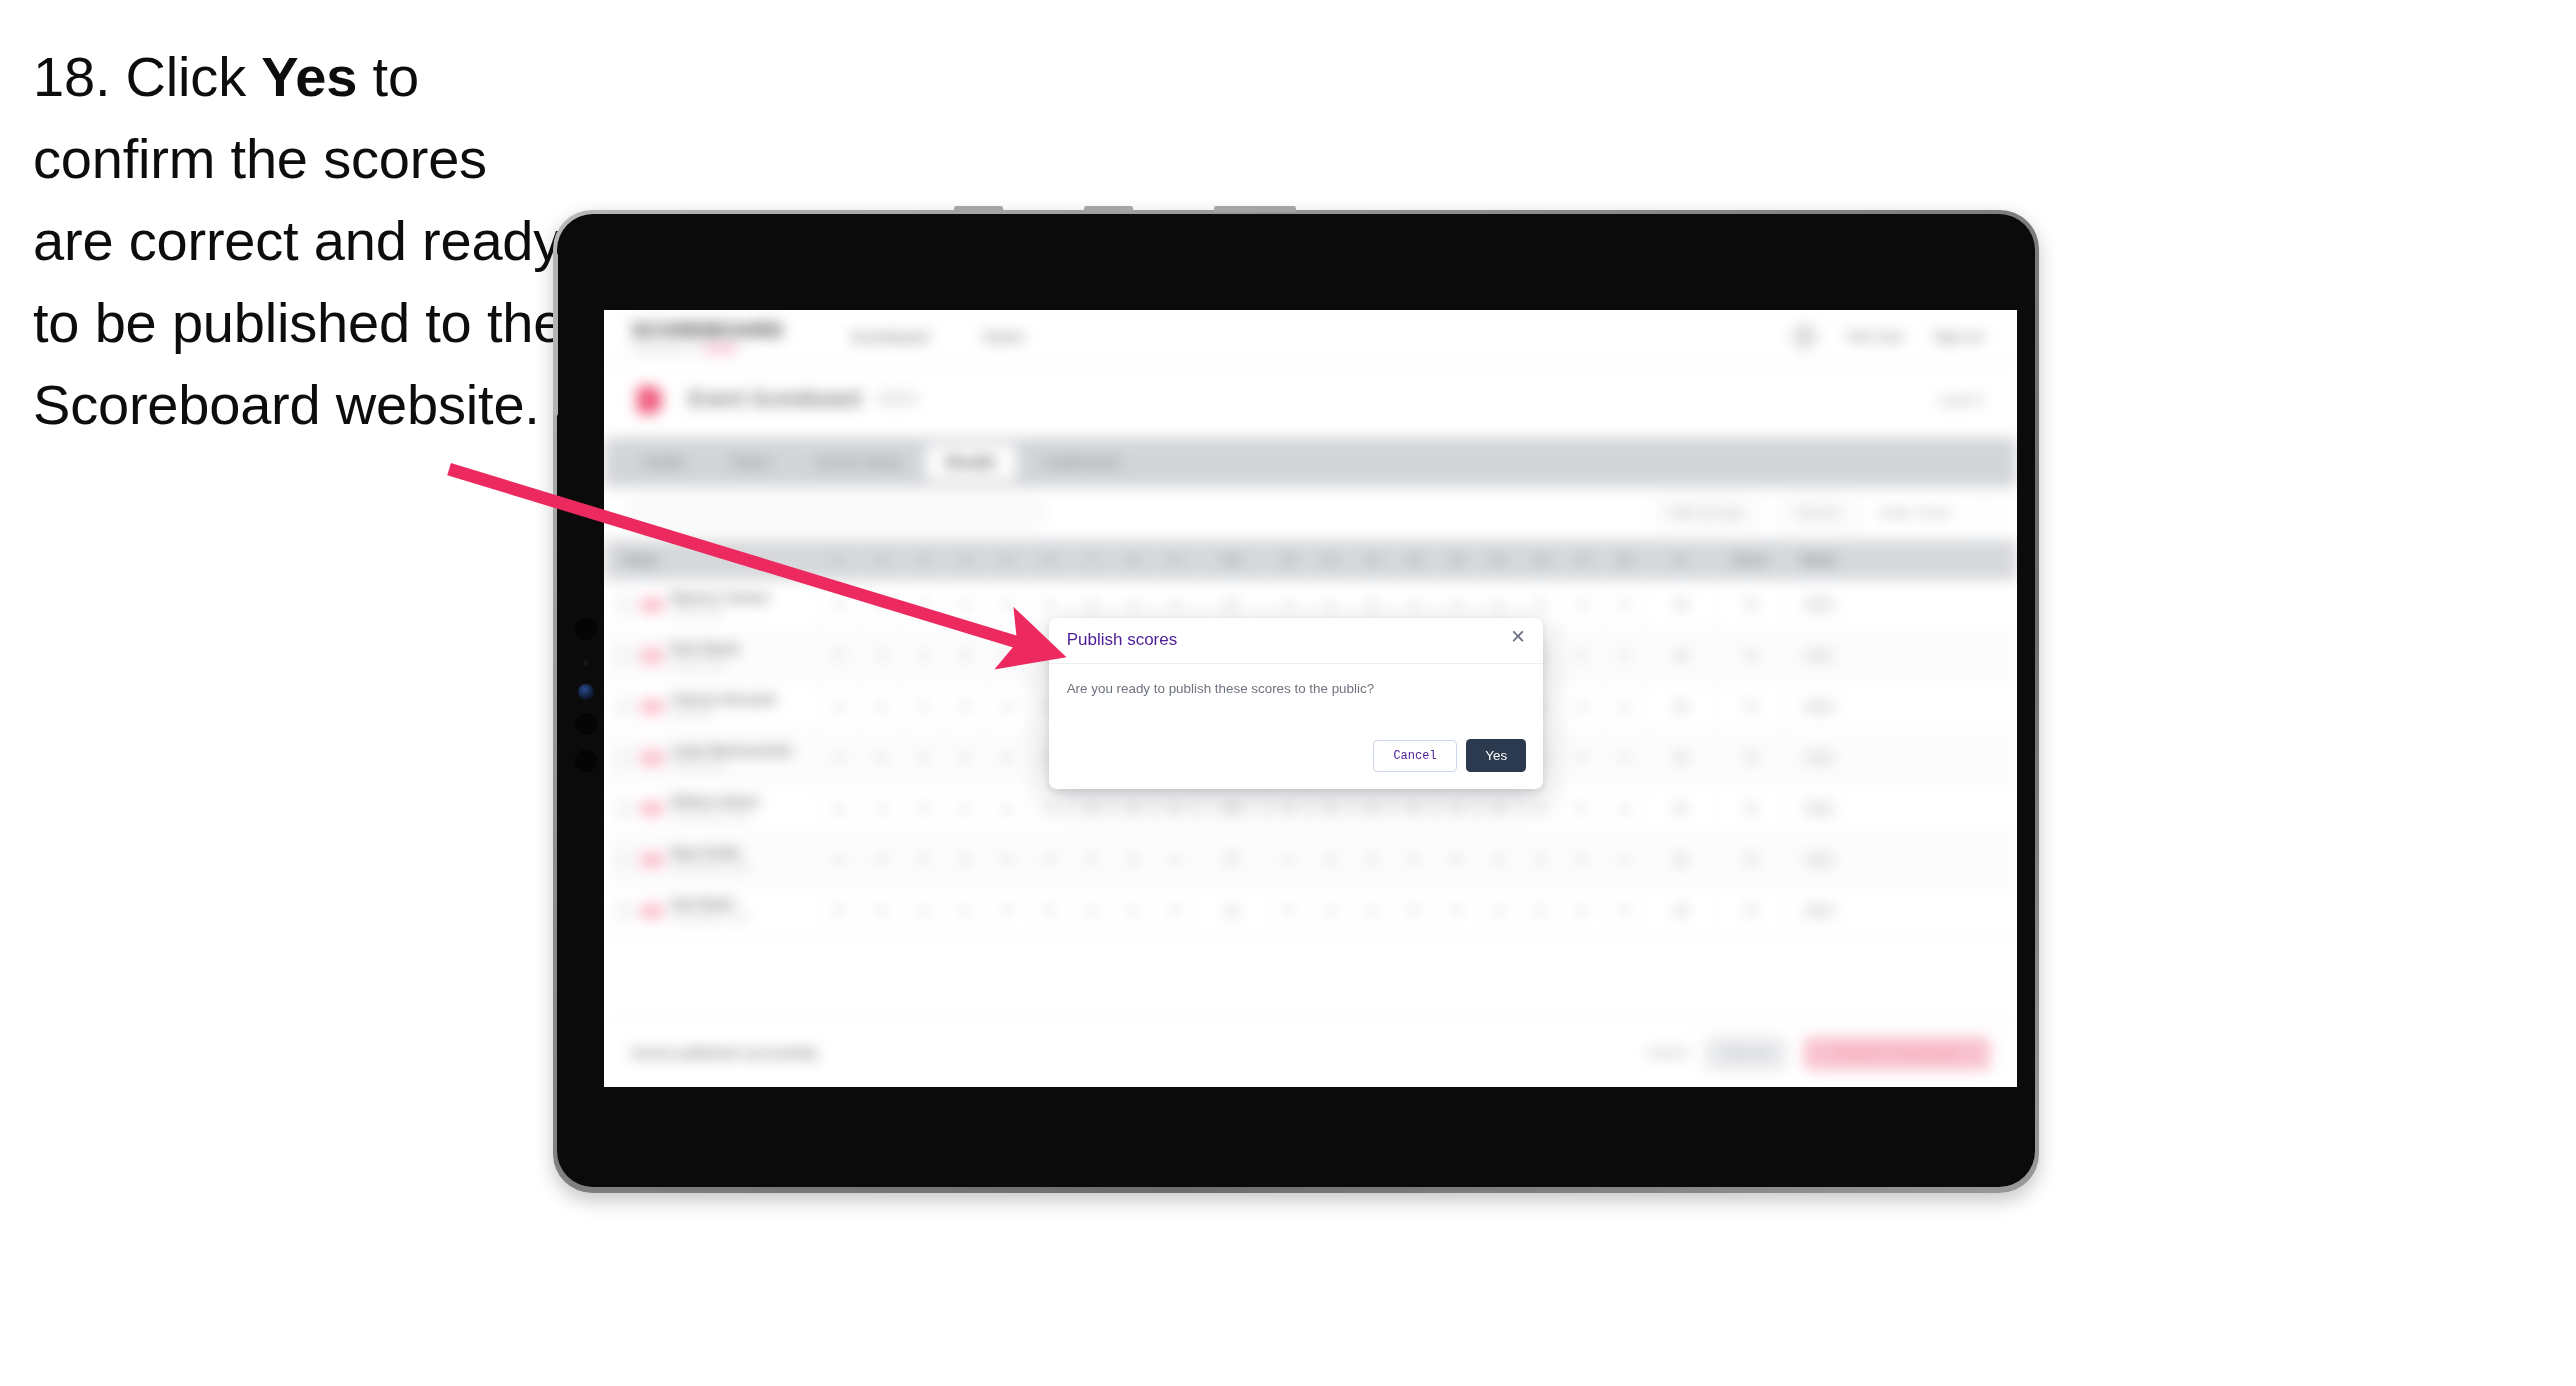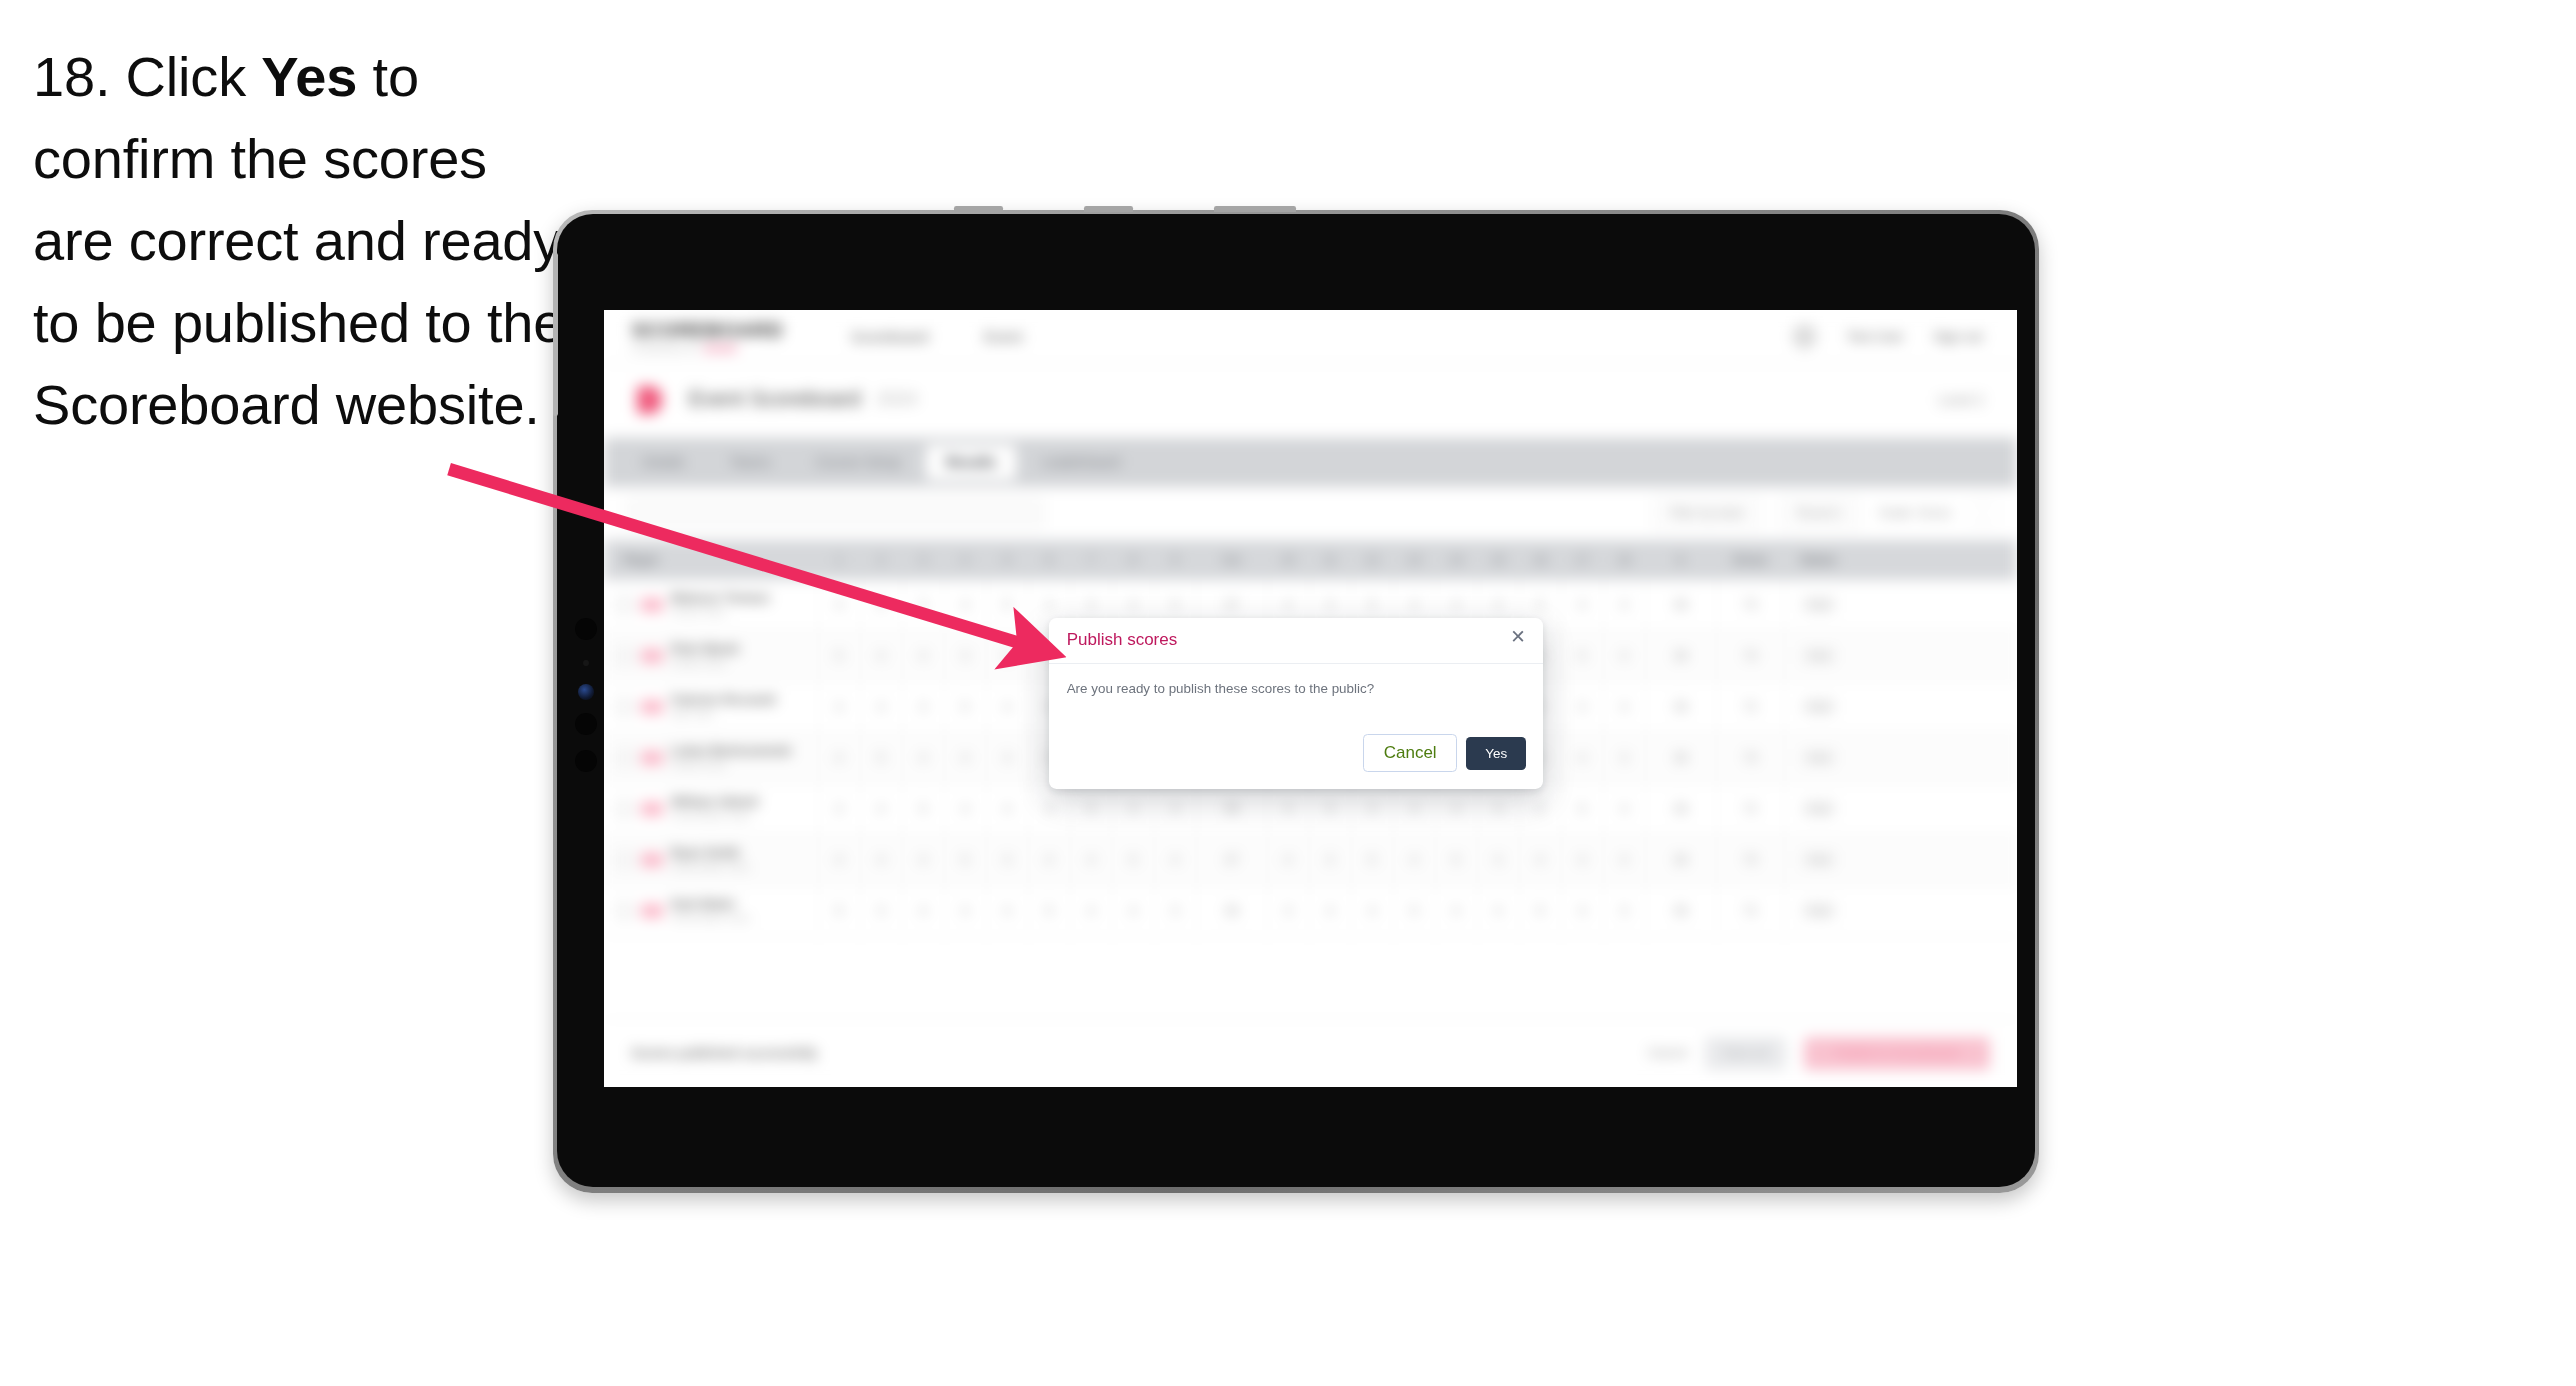--- a/index.html
+++ b/index.html
@@ -411,21 +411,21 @@
     position: relative;
     height: 46px;
     border-bottom: 0.7px solid #ebeef2;
     display: flex;
     align-items: center;
     padding: 0 18px;
     box-sizing: border-box;
   }
   .modal-title {
     font-size: 17px;
-    color: #be185d;
+    color: #4c1d95;
     font-weight: 400;
   }
   .modal-close {
     position: absolute;
     right: 15px;
     top: 10.4px;
     width: 19.3px;
     height: 19.3px;
     display: flex;
     align-items: center;
@@ -448,24 +448,24 @@
     right: 16.3px;
     bottom: 16.3px;
     display: flex;
     align-items: center;
     gap: 9px;
   }
   .btn-cancel {
     background: #ffffff;
     border: 0.7px solid #c9d6ec;
     border-radius: 4.5px;
-    color: #4d7c0f;
-    font-size: 17px;
+    color: #4c1d95;
+    font-size: 12px;
     padding: 8.2px 19.3px;
-    font-family: Liberation Sans, sans-serif;
+    font-family: Liberation Mono, monospace;
     cursor: pointer;
   }
   .btn-yes {
     background: #2b3a4f;
     border: none;
     border-radius: 4.5px;
     color: #ffffff;
     font-size: 13.4px;
     padding: 9px 19.3px;
     font-family: "Liberation Sans", sans-serif;

